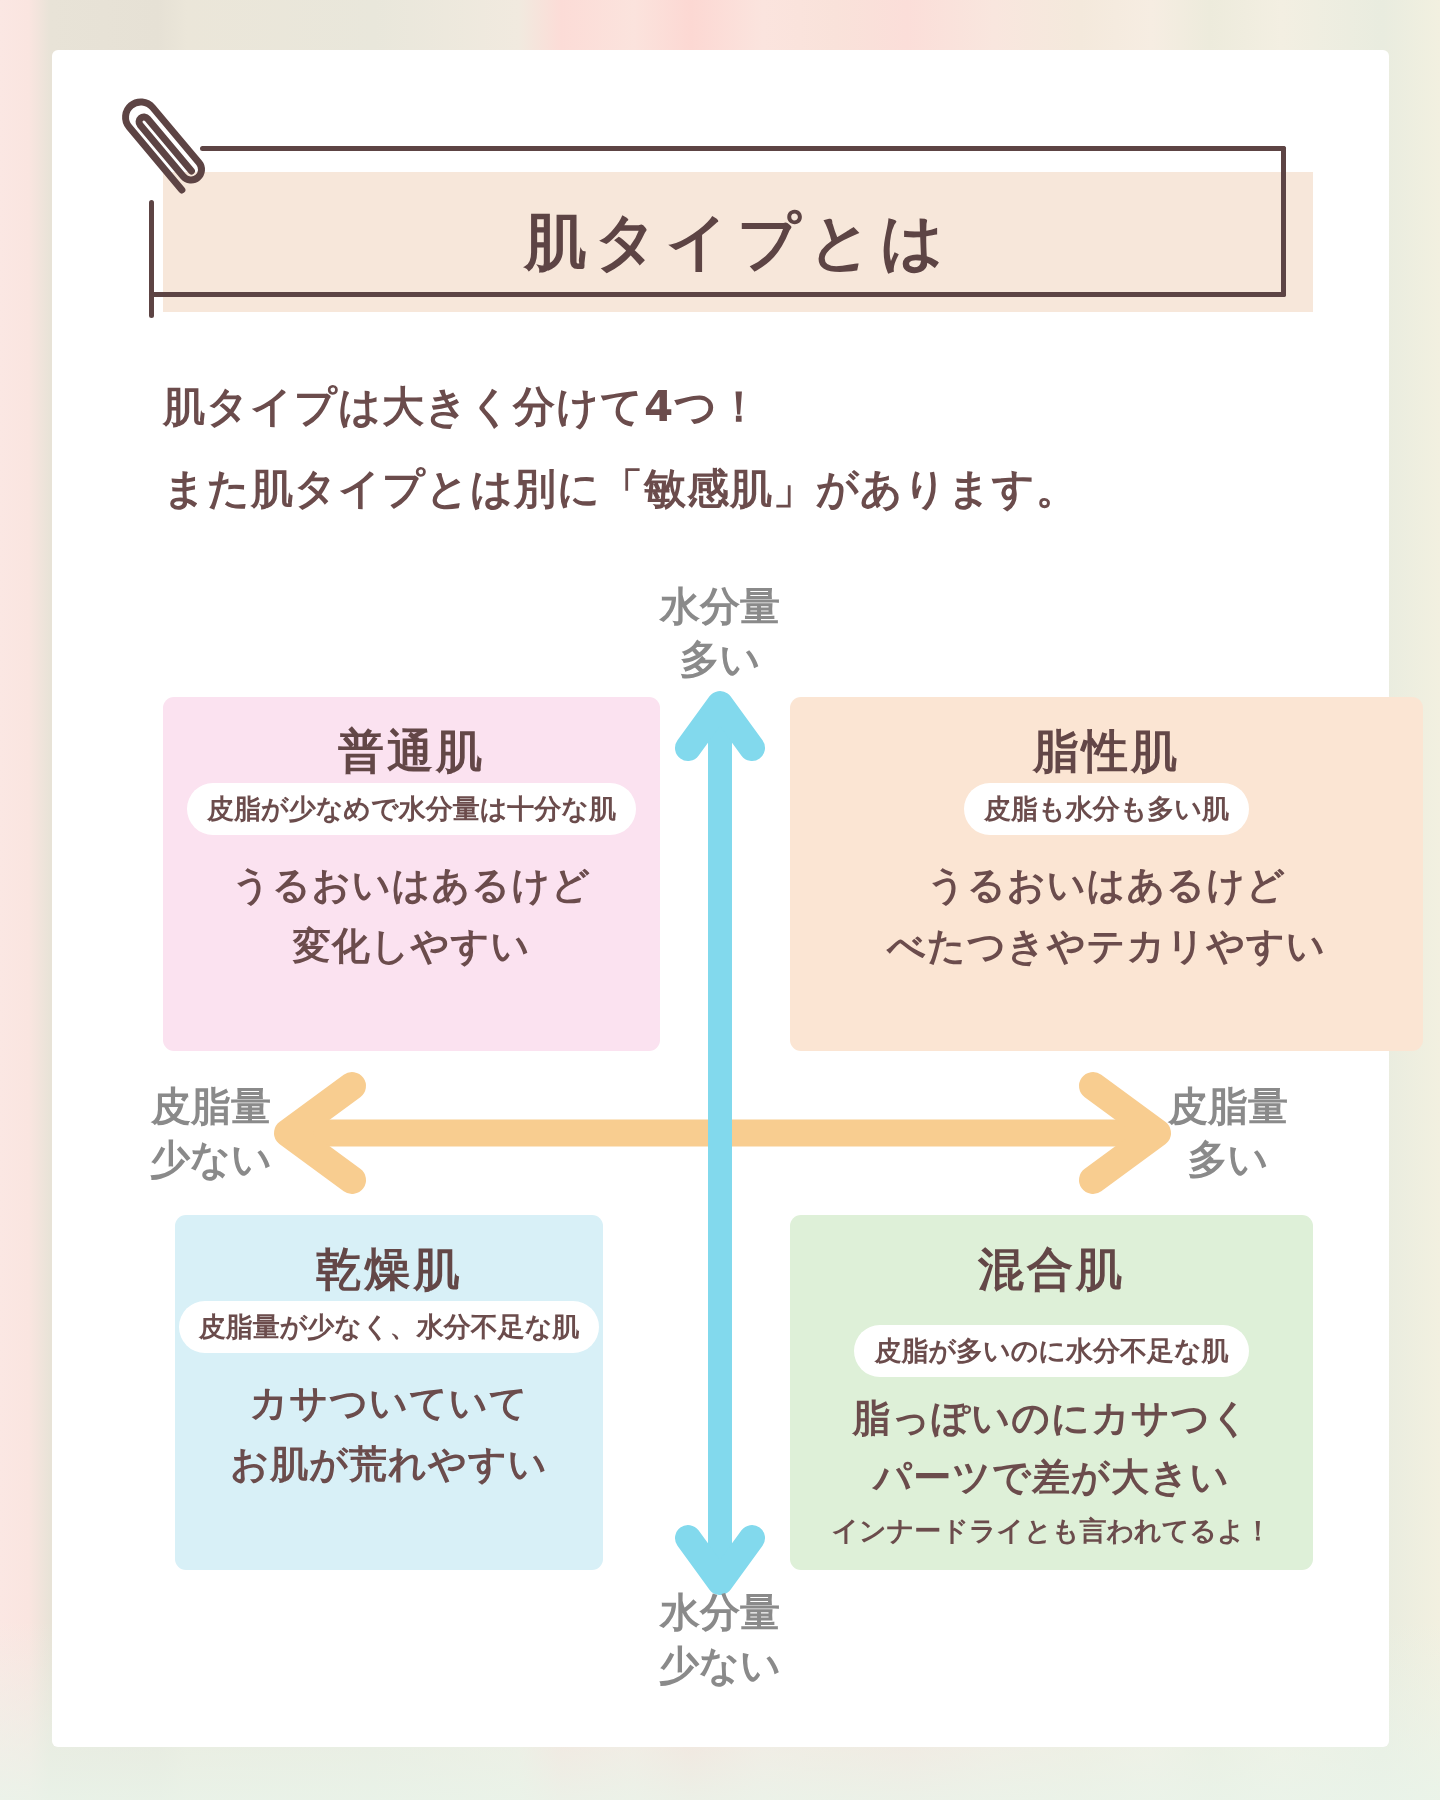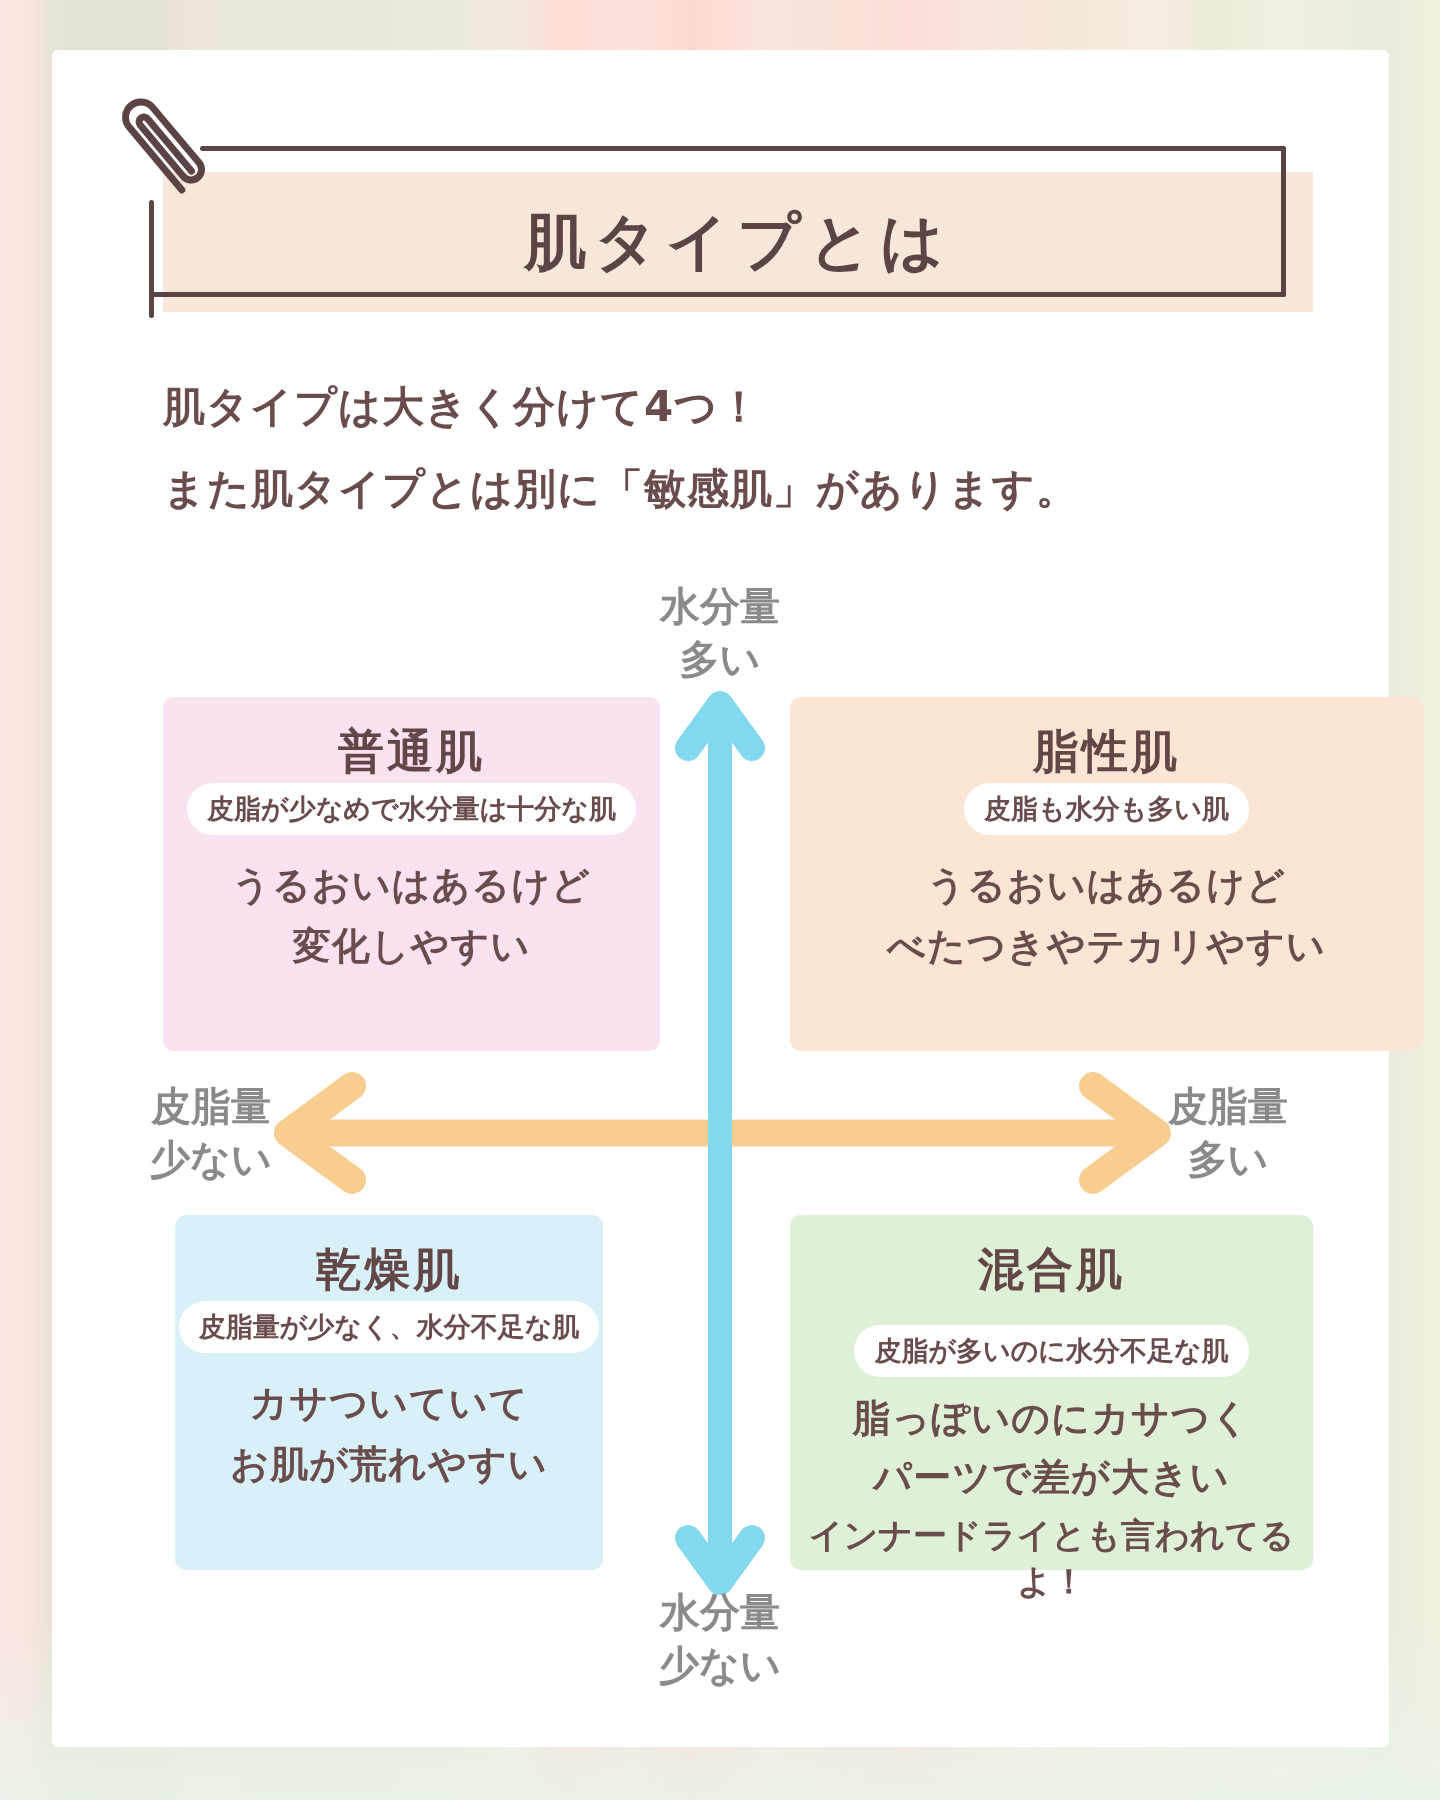--- a/index.html
+++ b/index.html
@@ -77,21 +77,21 @@
   .quad-dry{left:175px;top:1215px;width:428px;height:355px;background:var(--c-quad_dry_bg,#d8f0f7);}
   .quad-combination{left:790px;top:1215px;width:523px;height:355px;background:var(--c-quad_combination_bg,#def0d8);text-align:center;}
   .quad-title{font-size:46px;font-weight:700;letter-spacing:3px;color:#634747;}
   .quad-pill{
     display:inline-block;margin-top:0;background:#ffffff;border-radius:30px;
     padding:8px 20px;font-size:27px;font-weight:600;white-space:nowrap;
   }
   .quad-body{margin-top:20px;font-size:38px;font-weight:600;line-height:1.6;letter-spacing:1px;}
   .quad-combination .quad-pill{margin-top:24px;font-family:Liberation Mono, monospace;}
   .quad-combination .quad-body{margin-top:12px;line-height:1.55;}
-  .quad-note{margin-top:6px;font-size:34px;font-weight:600;}
+  .quad-note{margin-top:6px;font-size:27px;font-weight:600;}
 </style>
 </head>
 <body>
 
 <div class="stage">
   <div class="card"></div>
 
   <div class="banner-fill"></div>
   <div class="seg seg-top"></div>
   <div class="seg seg-right"></div>

